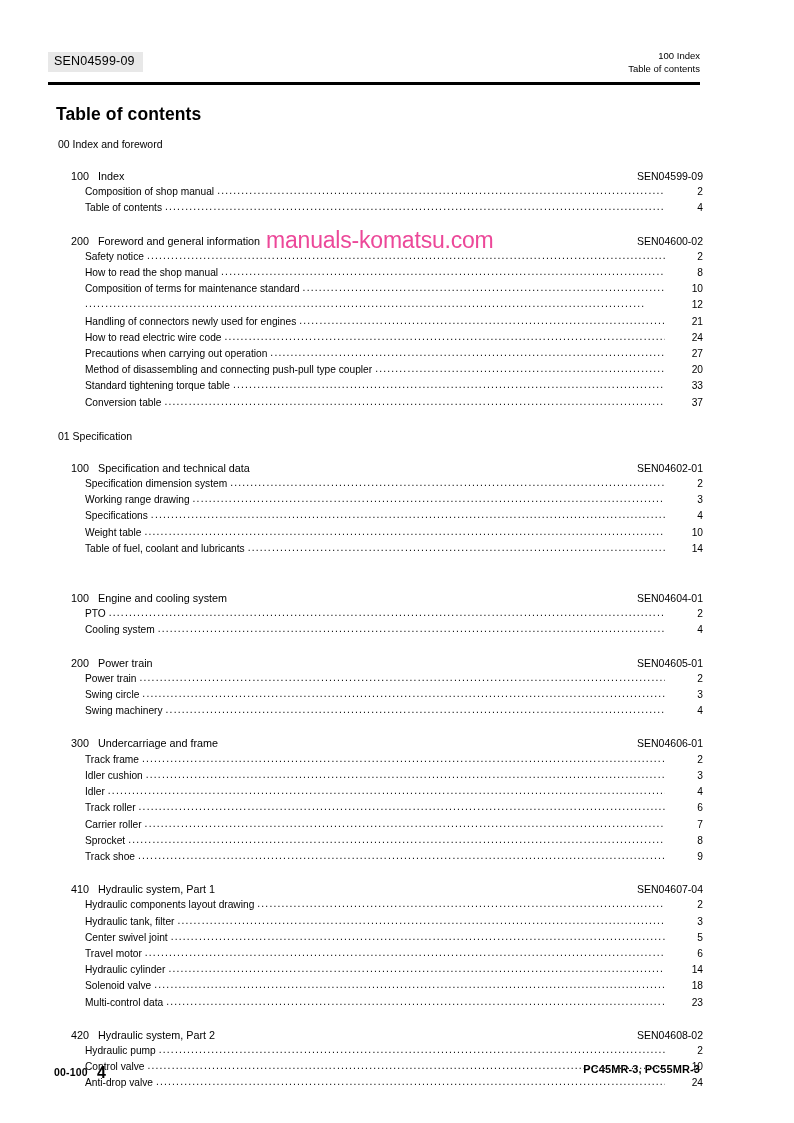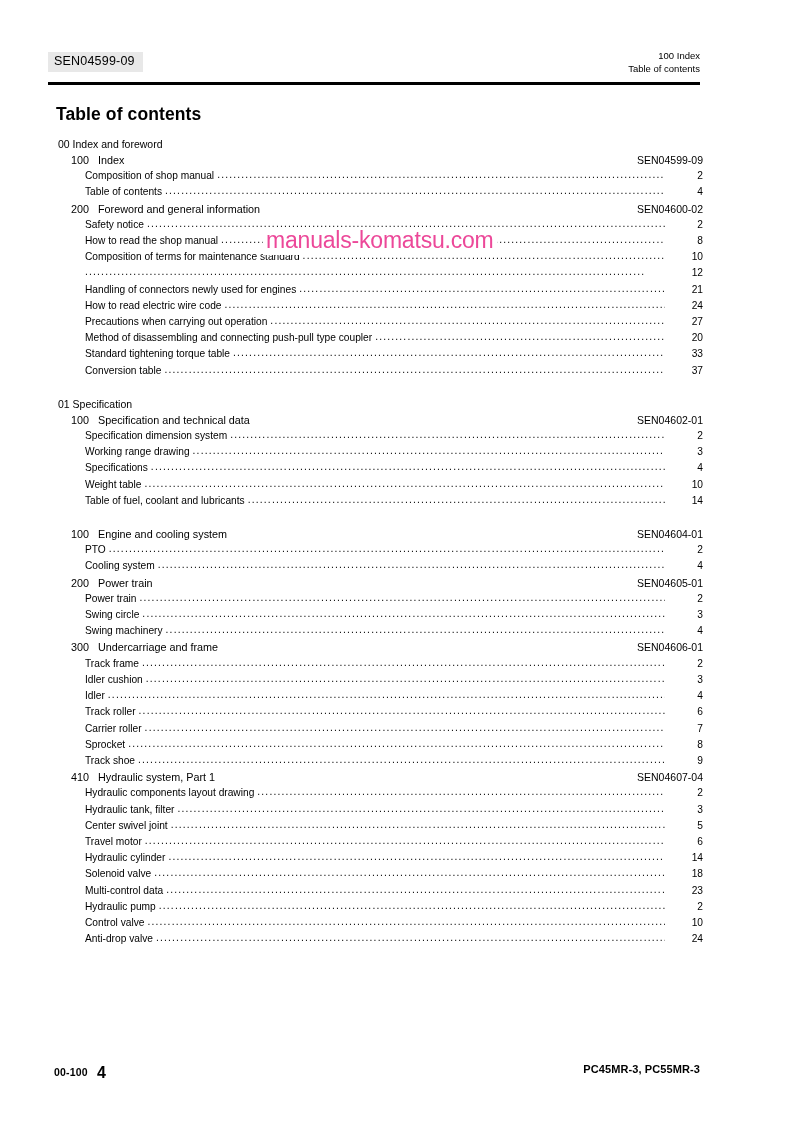--- a/index.html
+++ b/index.html
@@ -95,20 +95,21 @@
     display: flex;
     align-items: baseline;
     font-size: 10.8px;
     line-height: 16.2px;
     padding-left: 13px;
     white-space: nowrap;
   }
   .section-num {
     display: inline-block;
     min-width: 27px;
+    margin-top: 16px;
   }
   .section-name {
     flex: 0 0 auto;
   }
   .section-code {
     margin-left: auto;
     font-size: 10.5px;
     text-align: right;
   }
 
@@ -438,20 +439,25 @@
             <span class="entry-dots">...........................................................................................................................................</span>
             <span class="entry-page">18</span>
           </div>
           <div class="entry">
             <span class="entry-name">Multi-control data</span>
             <span class="entry-dots">...........................................................................................................................................</span>
             <span class="entry-page">23</span>
           </div>
         </div>
         <div class="section">
+          <div class="section-head">
+            <span class="section-num">420</span>
+            <span class="section-name">Hydraulic system, Part 2</span>
+            <span class="section-code">SEN04608-02</span>
+          </div>
           <div class="entry">
             <span class="entry-name">Hydraulic pump</span>
             <span class="entry-dots">...........................................................................................................................................</span>
             <span class="entry-page">2</span>
           </div>
           <div class="entry">
             <span class="entry-name">Control valve</span>
             <span class="entry-dots">...........................................................................................................................................</span>
             <span class="entry-page">10</span>
           </div>

